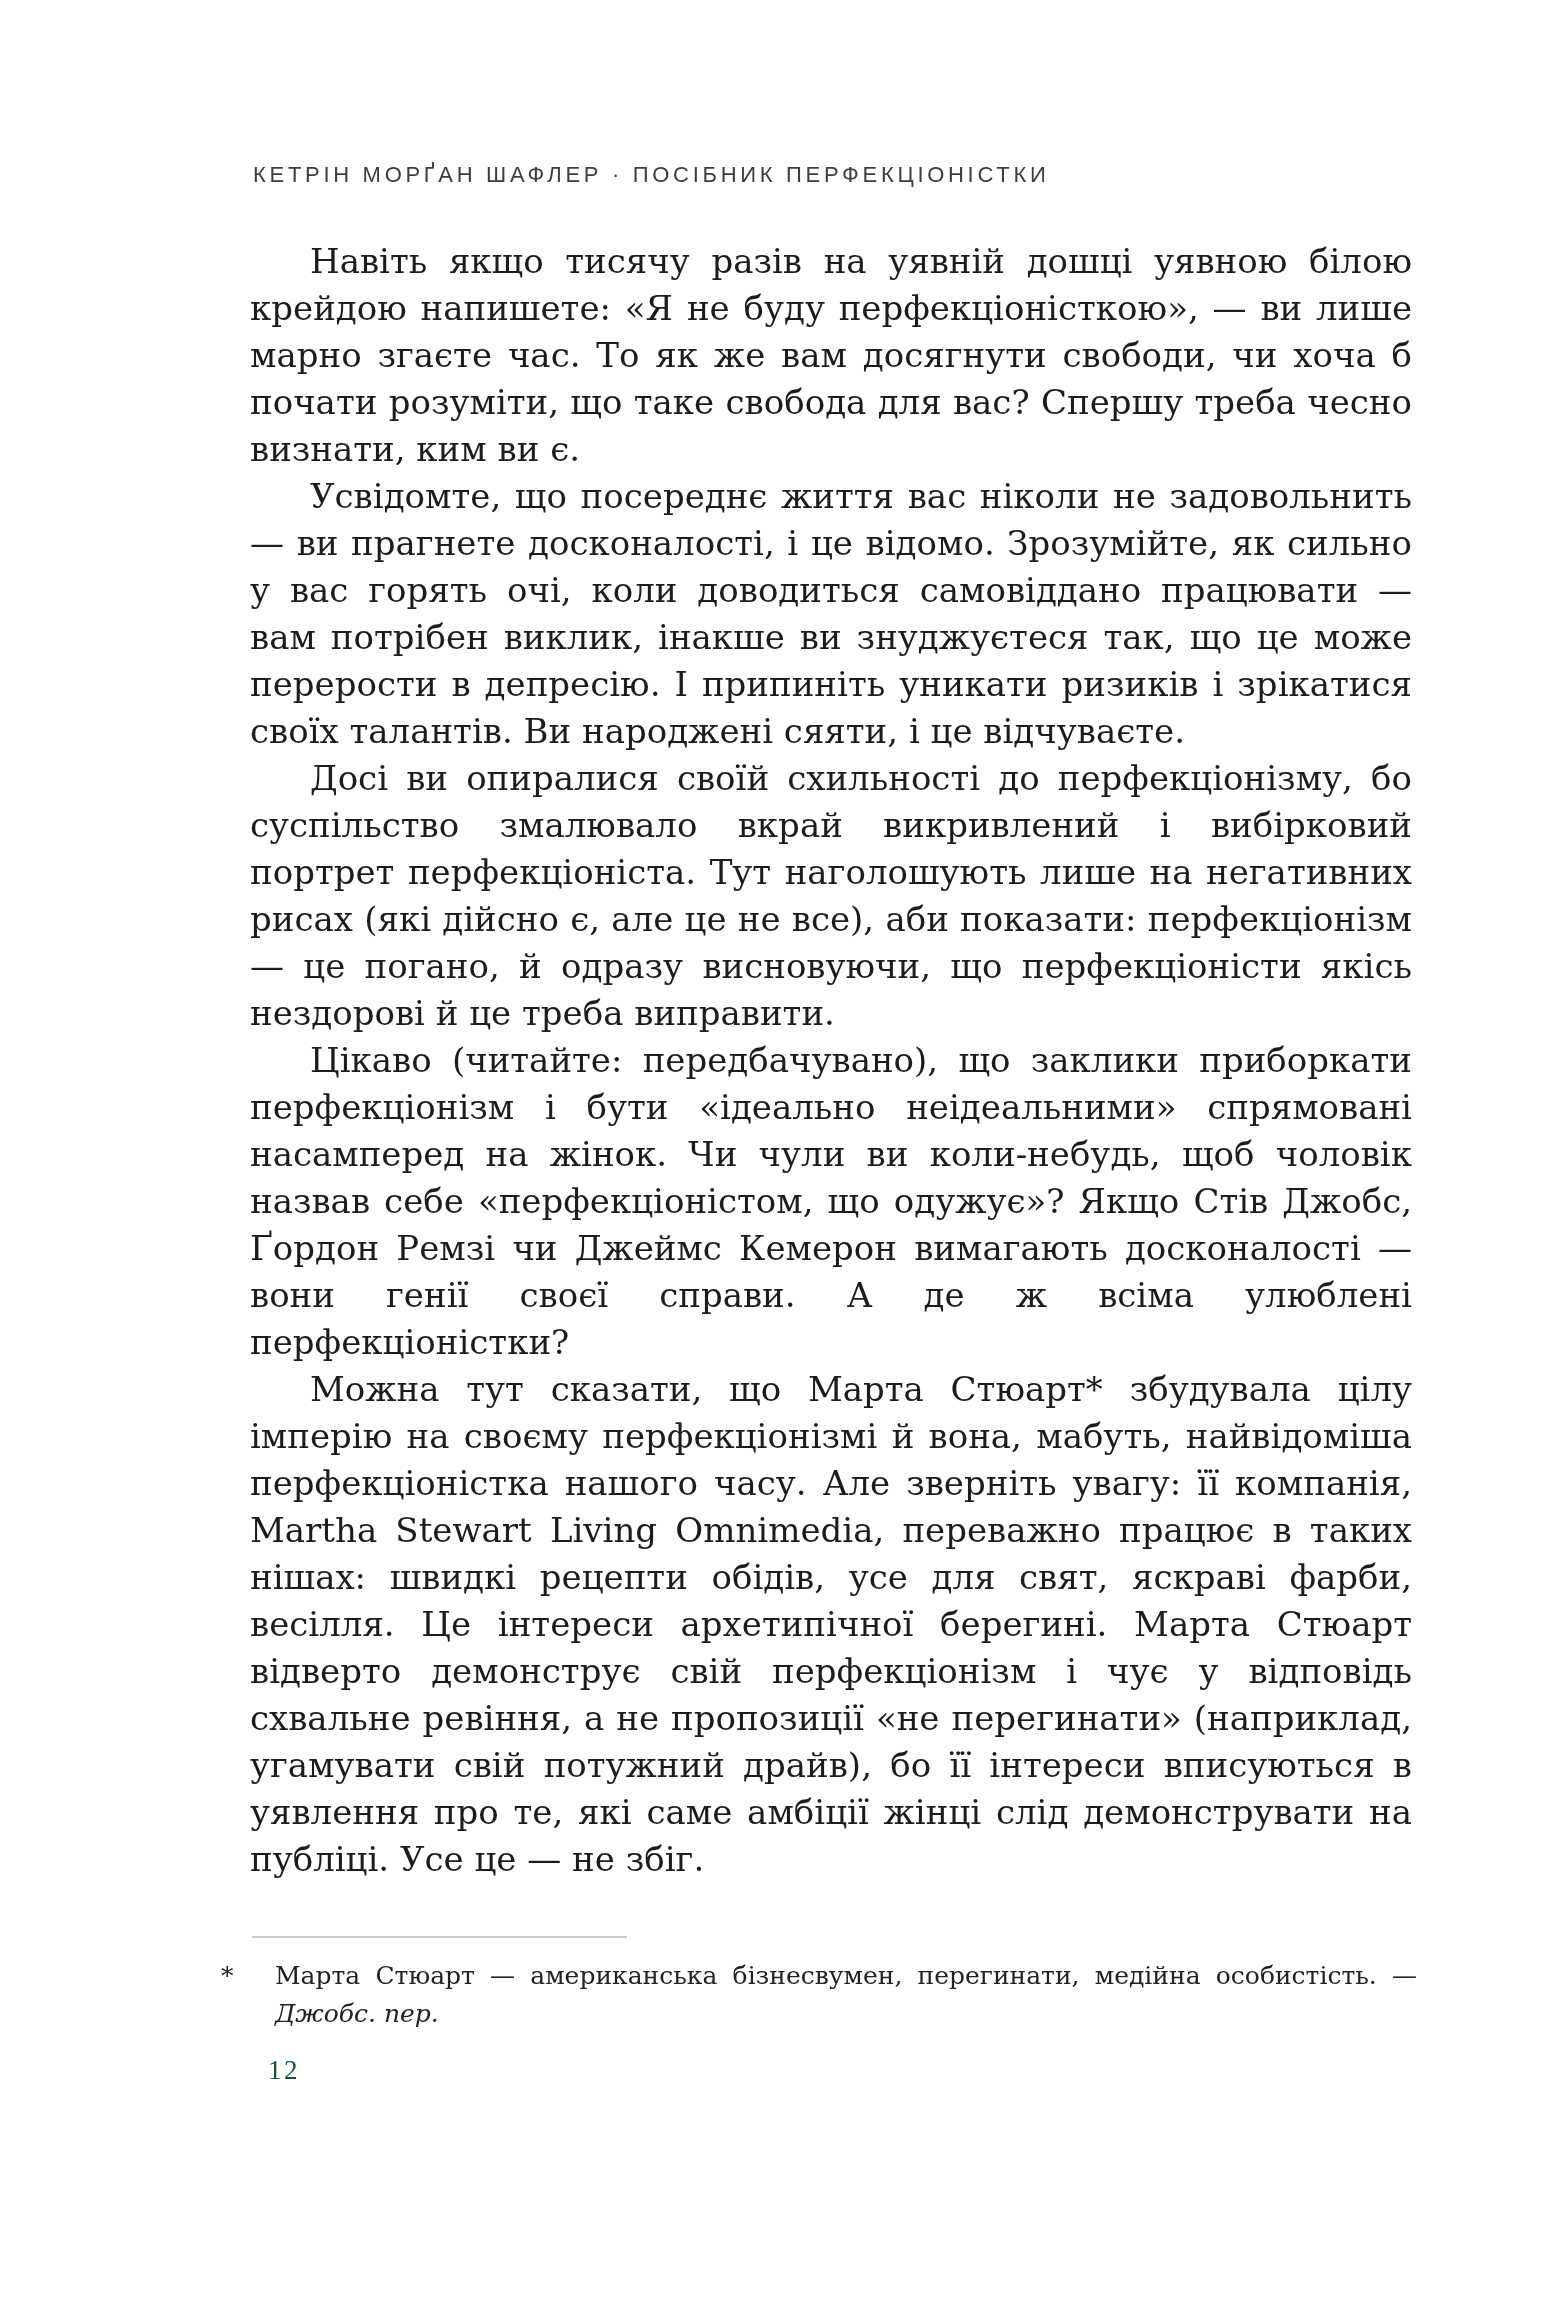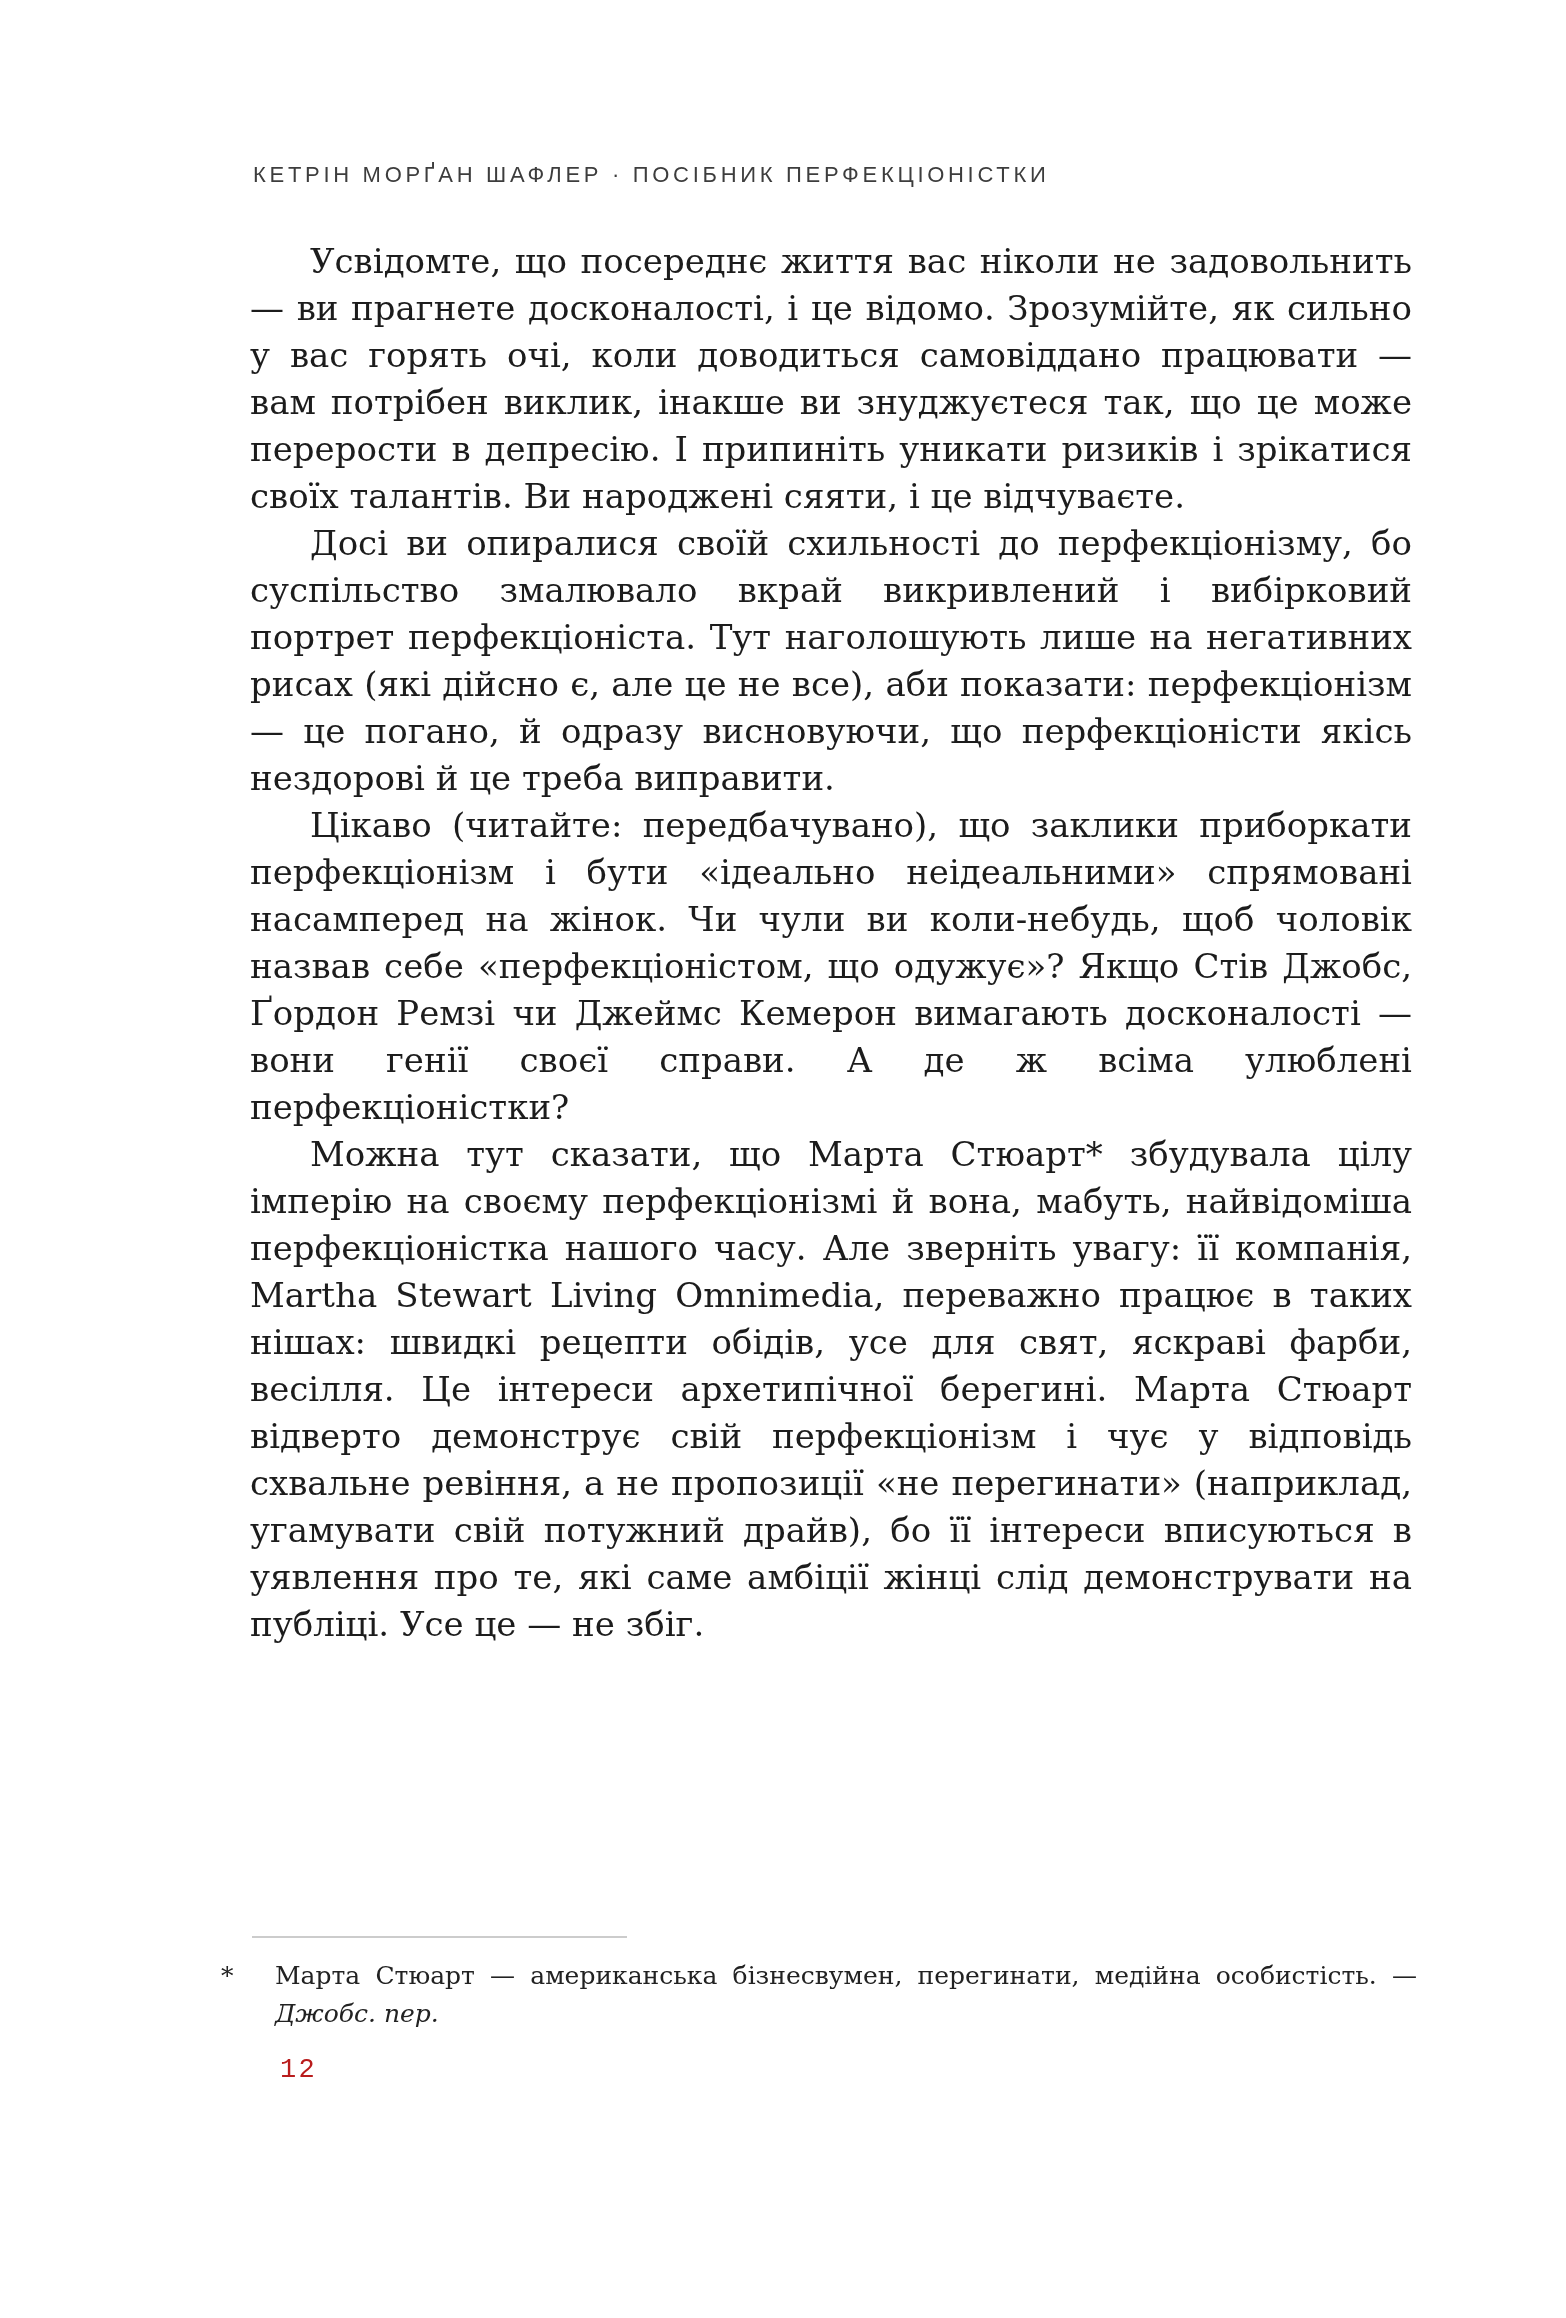--- a/index.html
+++ b/index.html
@@ -78,36 +78,37 @@
   .footnote-body {
     flex: 1;
     text-align: justify;
   }
   .footnote-note {
     font-style: italic;
   }
 
   .page-number {
     position: absolute;
-    left: 280px;
+    left: 268px;
     top: 2055px;
-    font-family: Liberation Mono, monospace;
+    font-family: Liberation Serif, serif;
     font-size: 27px;
     letter-spacing: 2.4px;
-    color: #b91c1c;
+    color: #14532d;
   }
 </style>
 </head>
 <body>
 
 <div class="page">
 
   <div class="running-header">КЕТРІН МОРҐАН ШАФЛЕР · ПОСІБНИК ПЕРФЕКЦІОНІСТКИ</div>
 
   <div class="body-text">
+    <p>Навіть якщо тисячу разів на уявній дошці уявною білою крейдою напишете: «Я не буду перфекціоністкою», — ви лише марно згаєте час. То як же вам досягнути свободи, чи хоча б почати розуміти, що таке свобода для вас? Спершу треба чесно визнати, ким ви є.</p>
     <p>Усвідомте, що посереднє життя вас ніколи не задовольнить — ви прагнете досконалості, і це відомо. Зрозумійте, як сильно у вас горять очі, коли доводиться самовіддано працювати — вам потрібен виклик, інакше ви знуджуєтеся так, що це може перерости в депресію. І припиніть уникати ризиків і зрікатися своїх талантів. Ви народжені сяяти, і це відчуваєте.</p>
     <p>Досі ви опиралися своїй схильності до перфекціонізму, бо суспільство змалювало вкрай викривлений і вибірковий портрет перфекціоніста. Тут наголошують лише на негативних рисах (які дійсно є, але це не все), аби показати: перфекціонізм — це погано, й одразу висновуючи, що перфекціоністи якісь нездорові й це треба виправити.</p>
     <p>Цікаво (читайте: передбачувано), що заклики приборкати перфекціонізм і бути «ідеально неідеальними» спрямовані насамперед на жінок. Чи чули ви коли-небудь, щоб чоловік назвав себе «перфекціоністом, що одужує»? Якщо Стів Джобс, Ґордон Ремзі чи Джеймс Кемерон вимагають досконалості — вони генії своєї справи. А де ж всіма улюблені перфекціоністки?</p>
     <p>Можна тут сказати, що Марта Стюарт* збудувала цілу імперію на своєму перфекціонізмі й вона, мабуть, найвідоміша перфекціоністка нашого часу. Але зверніть увагу: її компанія, Martha Stewart Living Omnimedia, переважно працює в таких нішах: швидкі рецепти обідів, усе для свят, яскраві фарби, весілля. Це інтереси архетипічної берегині. Марта Стюарт відверто демонструє свій перфекціонізм і чує у відповідь схвальне ревіння, а не пропозиції «не перегинати» (наприклад, угамувати свій потужний драйв), бо її інтереси вписуються в уявлення про те, які саме амбіції жінці слід демонструвати на публіці. Усе це — не збіг.</p>
   </div>
 
   <div class="footnote-area">
     <div class="footnote-separator"></div>
     <div class="footnote-row">
       <span class="footnote-marker">*</span>

